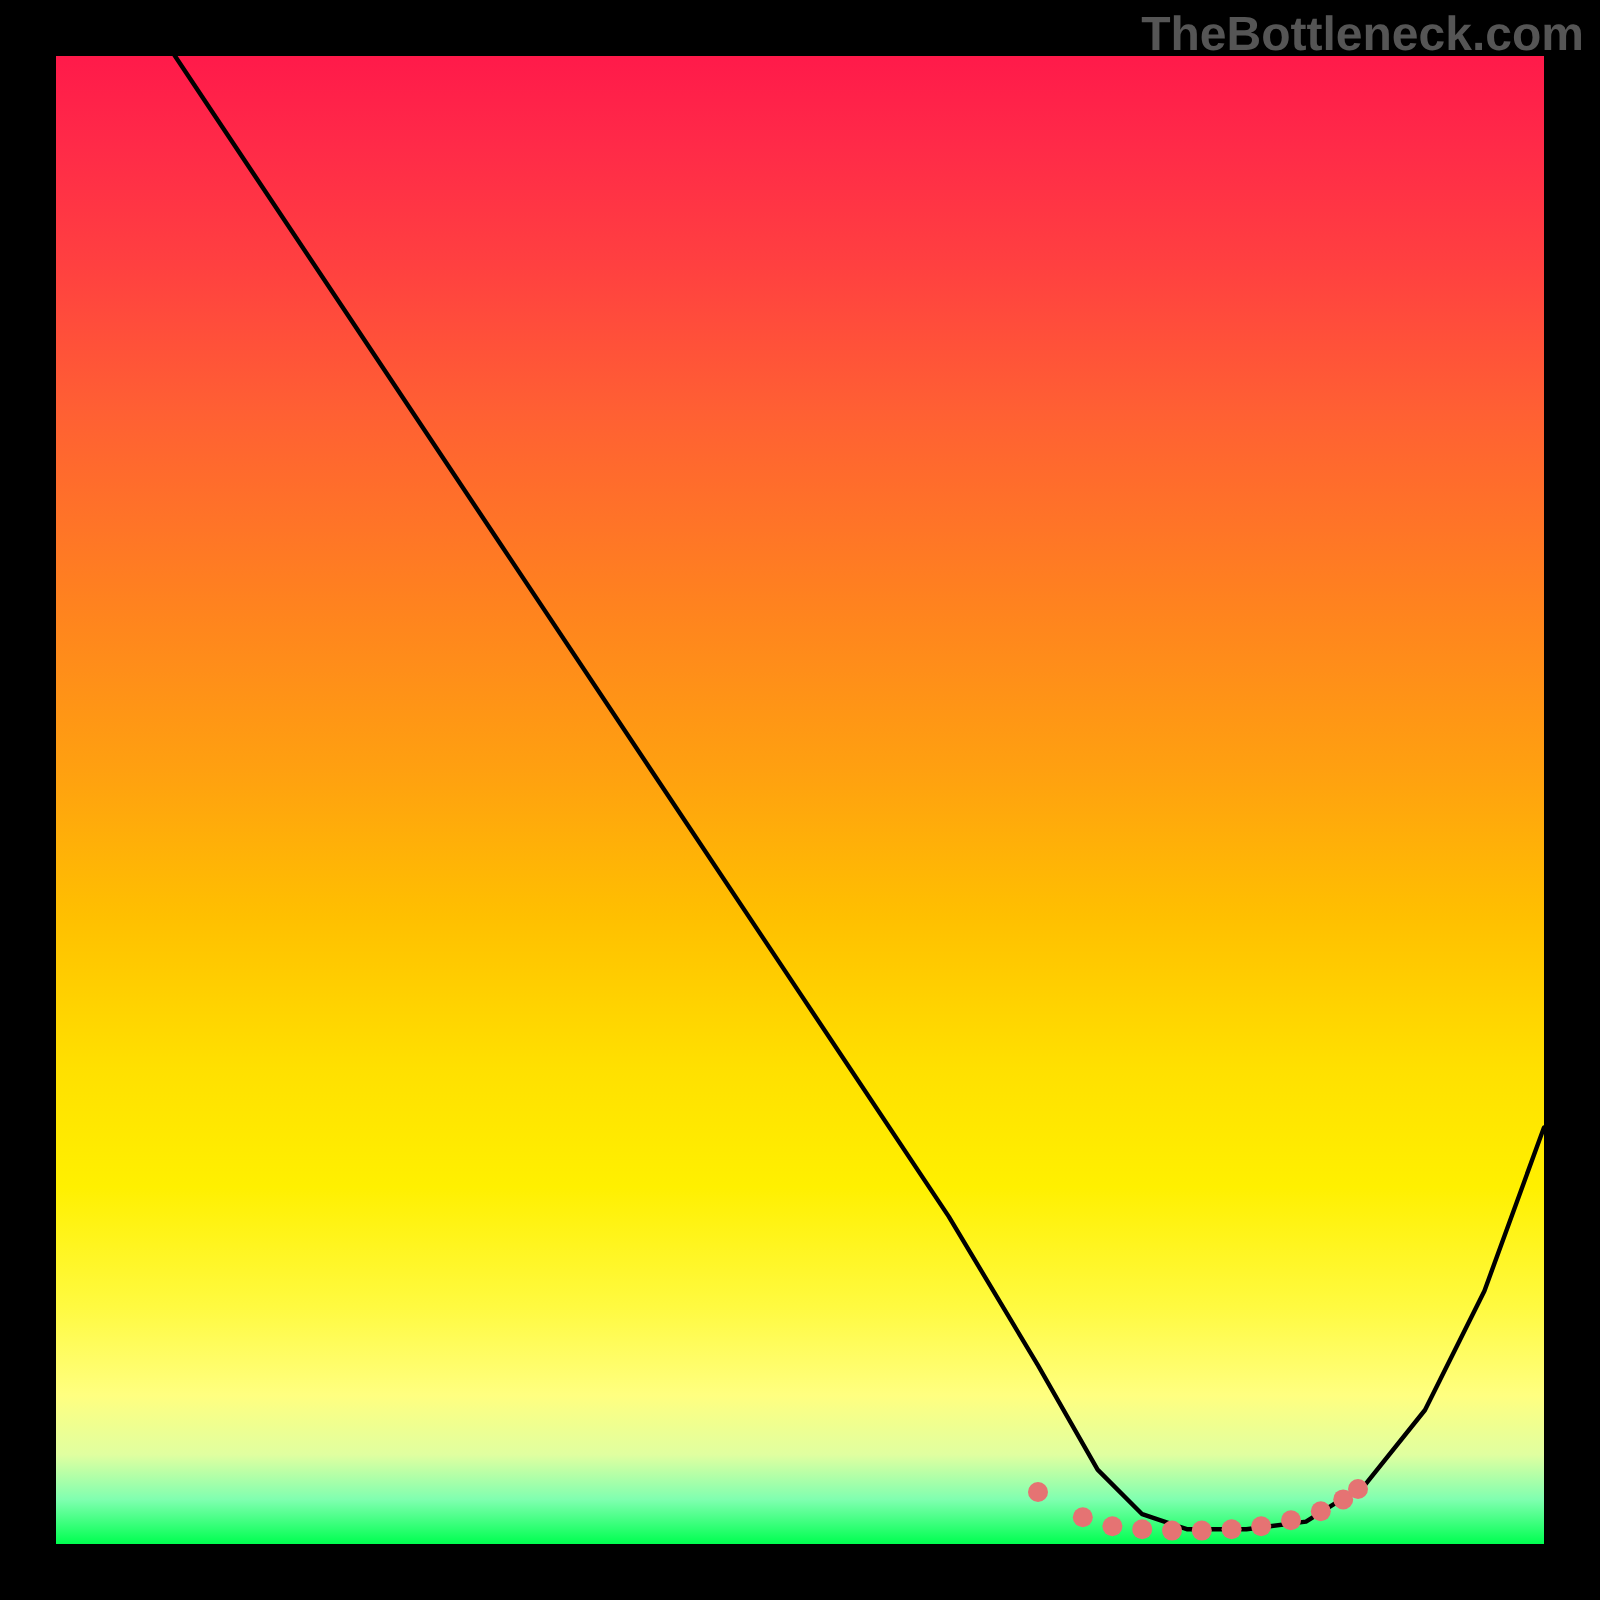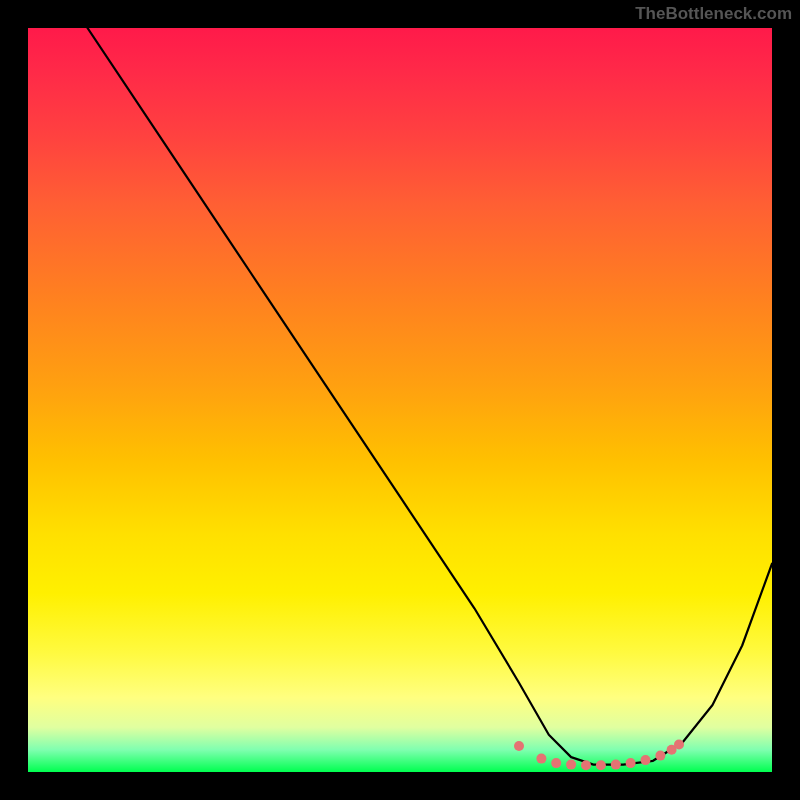--- a/index.html
+++ b/index.html
@@ -9,21 +9,21 @@
     background: #000;
     font-family: Arial, sans-serif;
     position: relative;
     overflow: hidden;
   }
   .watermark {
     position: absolute;
     top: 4px;
     right: 8px;
     color: #555;
-    font-size: 17px;
+    font-size: 24px;
     font-weight: bold;
     z-index: 10;
   }
   .chart-area {
     position: absolute;
     left: 28px;
     top: 28px;
     width: 744px;
     height: 744px;
   }

